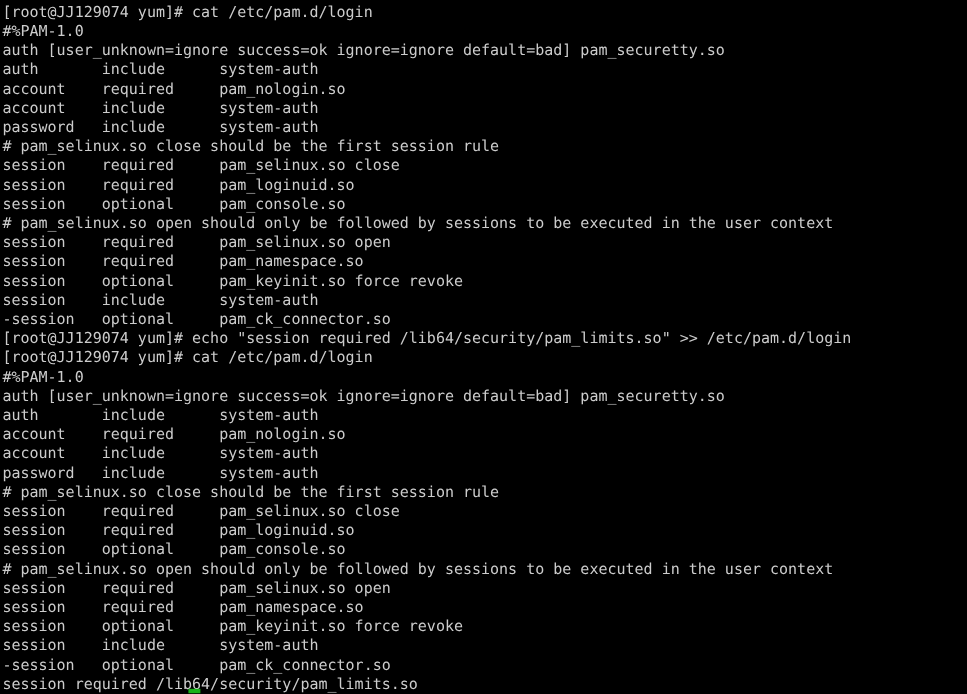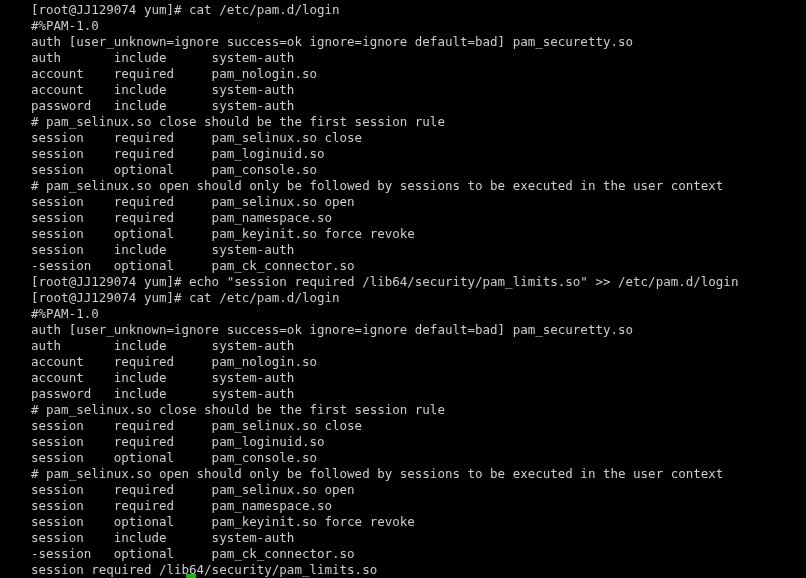--- a/index.html
+++ b/index.html
@@ -20,21 +20,20 @@
     height: 578px;
     background: #000000;
     color: #cccccc;
     font-family: "DejaVu Sans Mono", "Liberation Mono", monospace;
     font-size: 12.5px;
     line-height: 16px;
     letter-spacing: 0px;
     padding: 2px 0 0 2px;
     box-sizing: border-box;
     overflow: hidden;
-    margin-left: 29px;
   }
   .screen {
     white-space: pre;
     margin: 0;
     padding: 0;
     font-family: inherit;
     font-size: inherit;
     line-height: 16px;
     color: #cccccc;
     tab-size: 8;

